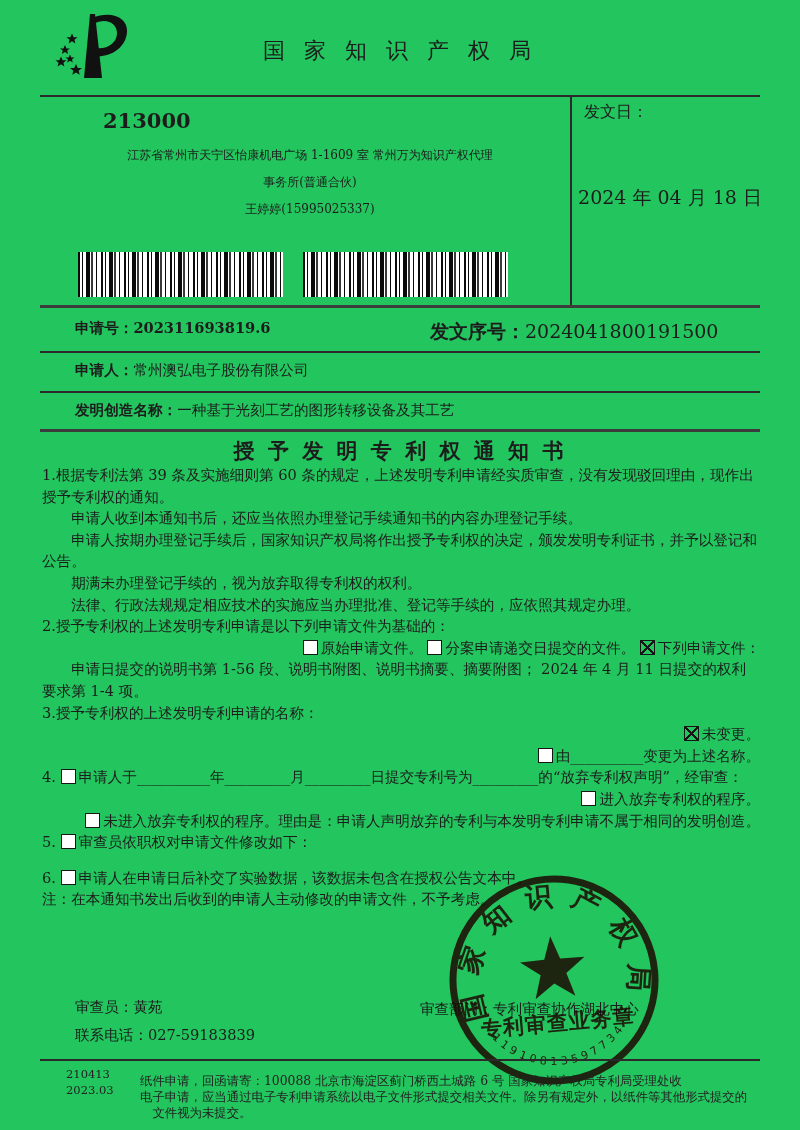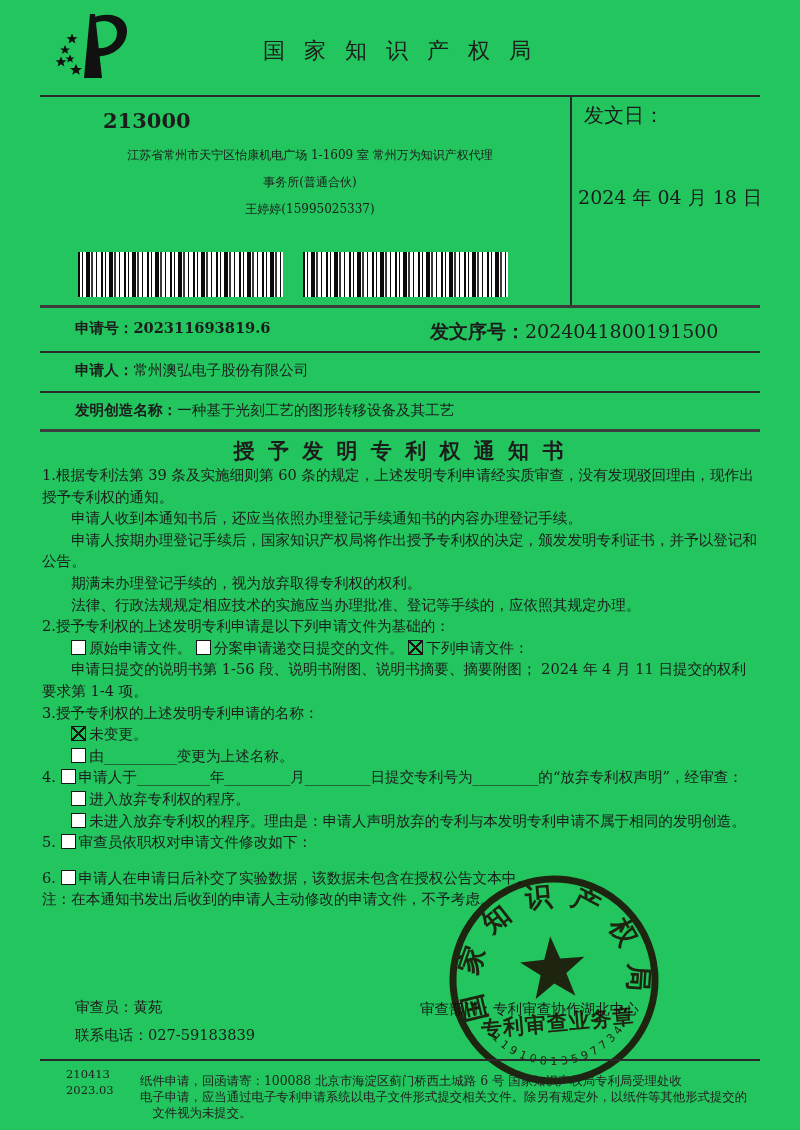--- a/index.html
+++ b/index.html
@@ -6,21 +6,21 @@
   .page{position:relative;width:800px;height:1130px;background:#22c55e;overflow:hidden;
         font-family:"DejaVu Serif","Liberation Serif",serif;color:#1c1c1c;}
   .abs{position:absolute;}
   .rule{position:absolute;background:#2a2a2a;}
   .b{font-weight:bold;}
   .barcode{position:absolute;height:45px;
     background:repeating-linear-gradient(90deg,#0a0a0a 0 2px,#fff 2px 4px,#0a0a0a 4px 5px,#fff 5px 8px,#0a0a0a 8px 12px,#fff 12px 13px,#3a3a3a 13px 15px,#fff 15px 18px,#0a0a0a 18px 19px,#fff 19px 23px);}
   .body-text{position:absolute;left:42px;top:464px;width:718px;font-size:14.6px;line-height:21.6px;}
   .body-text p{margin:0;}
   .ti{text-indent:2em;}
-  .opt{padding-left:2em;}
+  .opt{padding-left:2em;text-align:right;}
   .cb{display:inline-block;width:13px;height:13px;border:1.6px solid #151515;
       vertical-align:-2px;margin-right:3px;background:#fff;}
   .cb.checked{background:
       linear-gradient(45deg,transparent 43%,#151515 43% 55%,transparent 55%),
       linear-gradient(-45deg,transparent 43%,#151515 43% 55%,transparent 55%);}
   .gap{height:14px;}
   .seal{position:absolute;left:444px;top:870px;width:220px;height:220px;
         mix-blend-mode:multiply;opacity:.93;transform:rotate(-5deg);}
   .title{position:absolute;left:0;top:437px;width:800px;text-align:center;
          font-size:21px;font-weight:bold;letter-spacing:3px;}
@@ -49,21 +49,21 @@
   <div class="rule" style="left:40px;top:95px;width:720px;height:2px;"></div>
   <div class="rule" style="left:570px;top:95px;width:2px;height:212px;"></div>
 
   <div class="abs b" style="left:103px;top:108px;font-size:21px;">213000</div>
   <div class="abs" style="left:70px;top:142px;width:480px;text-align:center;font-size:12px;line-height:27px;">
     <div>江苏省常州市天宁区怡康机电广场 1-1609 室  常州万为知识产权代理</div>
     <div>事务所(普通合伙)</div>
     <div>王婷婷(15995025337)</div>
   </div>
 
-  <div class="abs" style="left:584px;top:102px;font-size:20px;">发文日：</div>
+  <div class="abs" style="left:584px;top:102px;font-size:16px;">发文日：</div>
   <div class="abs" style="left:570px;top:185px;width:200px;text-align:center;font-size:19px;">2024 年 04 月 18 日</div>
 
   <div class="barcode" style="left:78px;top:252px;width:205px;"></div>
   <div class="barcode" style="left:303px;top:252px;width:205px;"></div>
 
   <div class="rule" style="left:40px;top:305px;width:720px;height:3px;background:#3c3c3c;"></div>
 
   <div class="abs" style="left:75px;top:319px;font-size:14.6px;">
     <span class="b">申请号：</span><span class="b">202311693819.6</span>
   </div>

